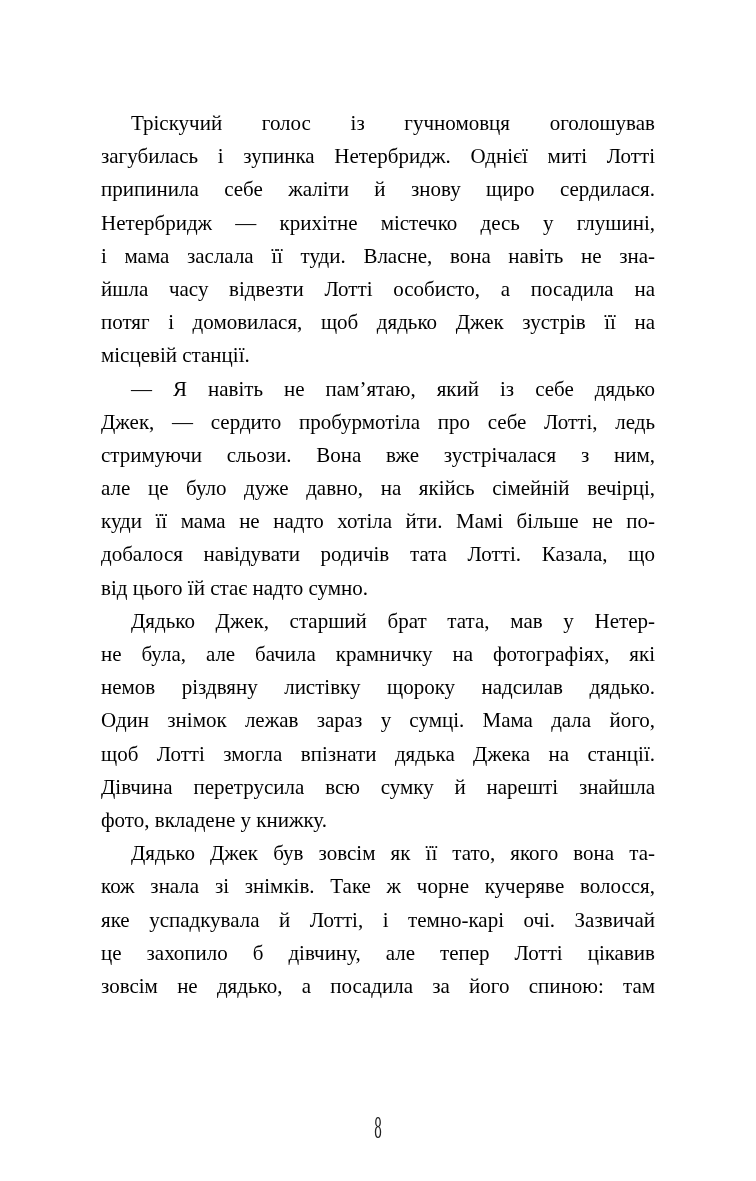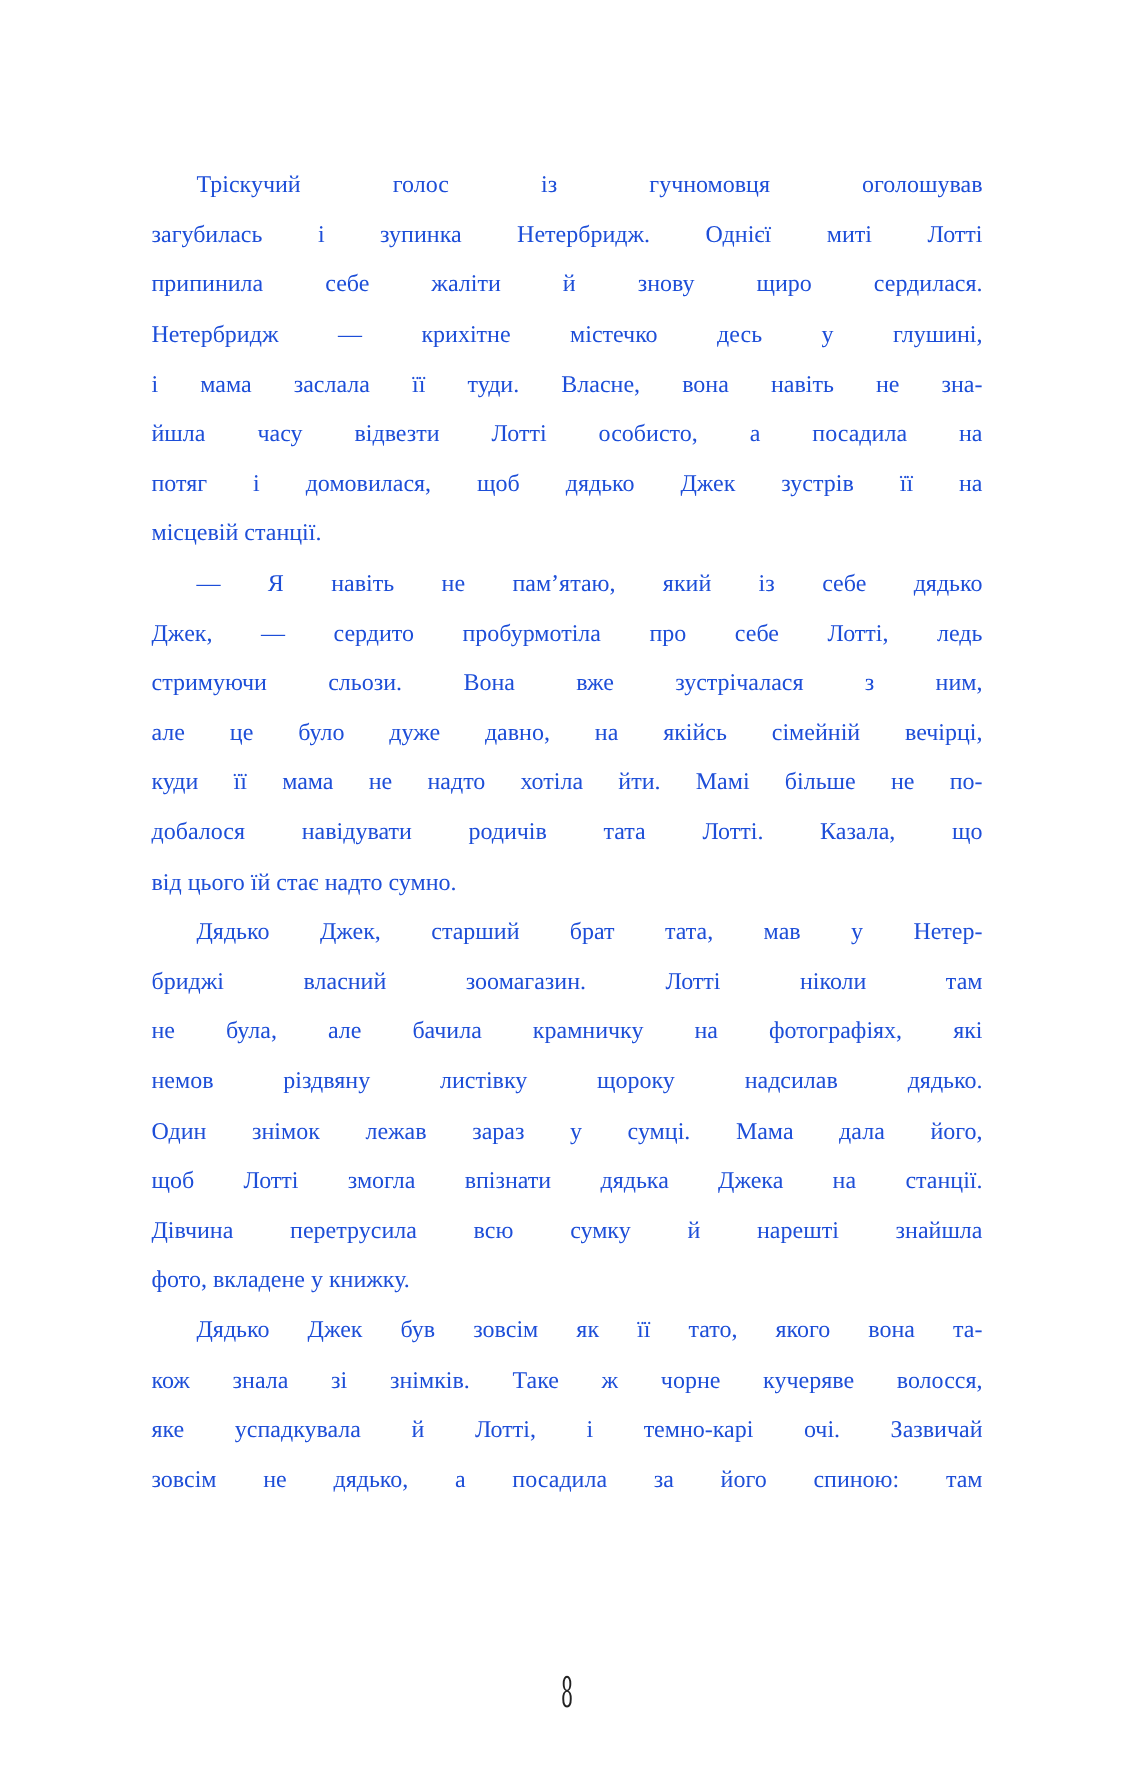--- a/index.html
+++ b/index.html
@@ -12,23 +12,23 @@
       height: 1181px;
       position: relative;
       overflow: hidden;
     }
     .page {
       position: absolute;
       left: 101px;
       top: 107px;
       width: 554px;
       font-family: "Liberation Serif", "DejaVu Serif", serif;
-      font-size: 16px;
+      font-size: 21px;
       line-height: 33.2px;
-      color: #1d4ed8;
+      color: #000000;
     }
     .line {
       display: block;
       height: 33.2px;
       white-space: nowrap;
       text-align: justify;
       text-align-last: justify;
     }
     .line.indent {
       padding-left: 30px;
@@ -71,30 +71,30 @@
     <span class="line">Джек, — сердито пробурмотіла про себе Лотті, ледь</span>
     <span class="line">стримуючи сльози. Вона вже зустрічалася з ним,</span>
     <span class="line">але це було дуже давно, на якійсь сімейній вечірці,</span>
     <span class="line">куди її мама не надто хотіла йти. Мамі більше не по-</span>
     <span class="line">добалося навідувати родичів тата Лотті. Казала, що</span>
     <span class="line last">від цього їй стає надто сумно.</span>
   </div>
 
   <div>
     <span class="line indent">Дядько Джек, старший брат тата, мав у Нетер-</span>
-    <span class="line">бриджі власний зоомагазин. Лотті ніколи там</span>
     <span class="line">не була, але бачила крамничку на фотографіях, які</span>
     <span class="line">немов різдвяну листівку щороку надсилав дядько.</span>
     <span class="line">Один знімок лежав зараз у сумці. Мама дала його,</span>
     <span class="line">щоб Лотті змогла впізнати дядька Джека на станції.</span>
     <span class="line">Дівчина перетрусила всю сумку й нарешті знайшла</span>
     <span class="line last">фото, вкладене у книжку.</span>
   </div>
 
   <div>
     <span class="line indent">Дядько Джек був зовсім як її тато, якого вона та-</span>
     <span class="line">кож знала зі знімків. Таке ж чорне кучеряве волосся,</span>
     <span class="line">яке успадкувала й Лотті, і темно-карі очі. Зазвичай</span>
+    <span class="line">це захопило б дівчину, але тепер Лотті цікавив</span>
     <span class="line">зовсім не дядько, а посадила за його спиною: там</span>
   </div>
 </div>
 
 <div class="page-number">8</div>
 
 </body></html>

